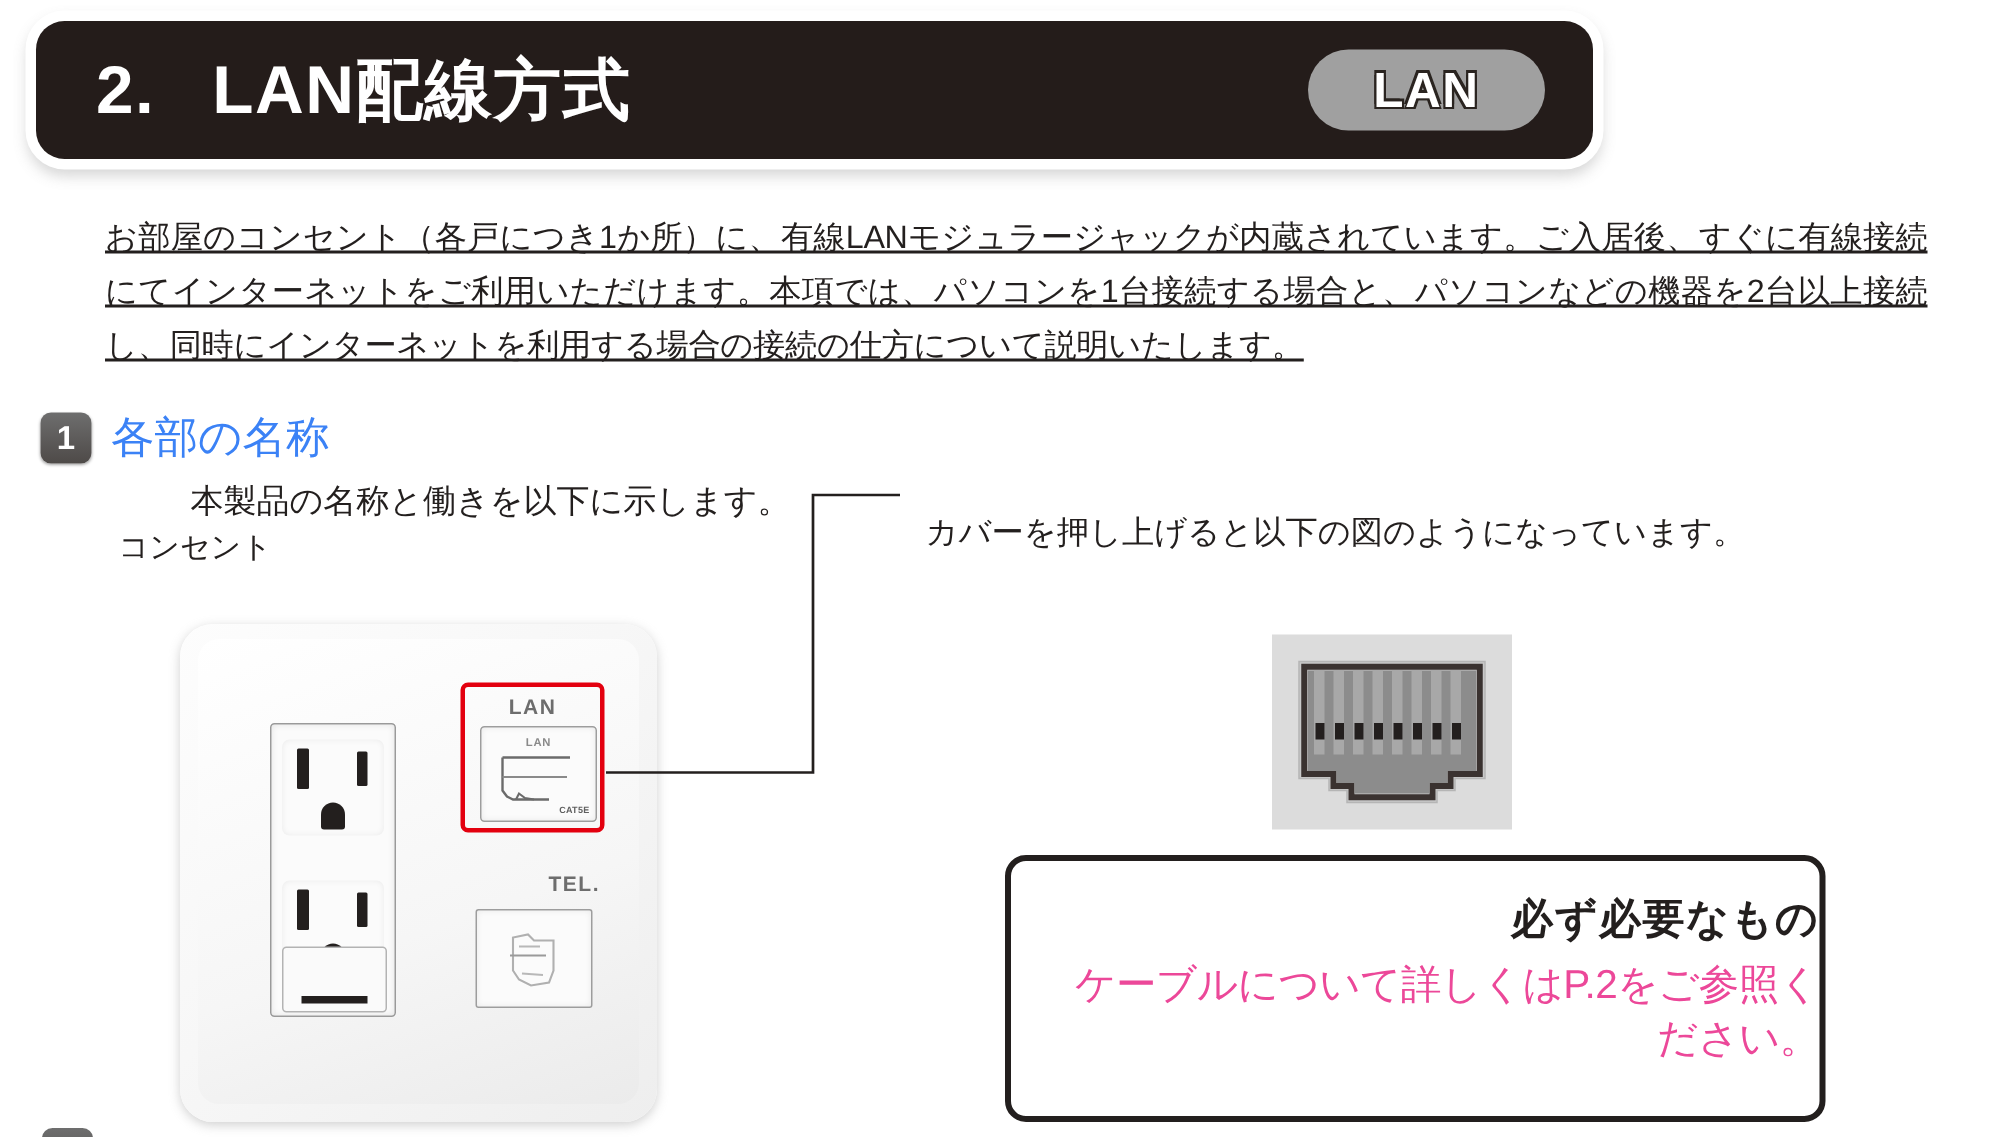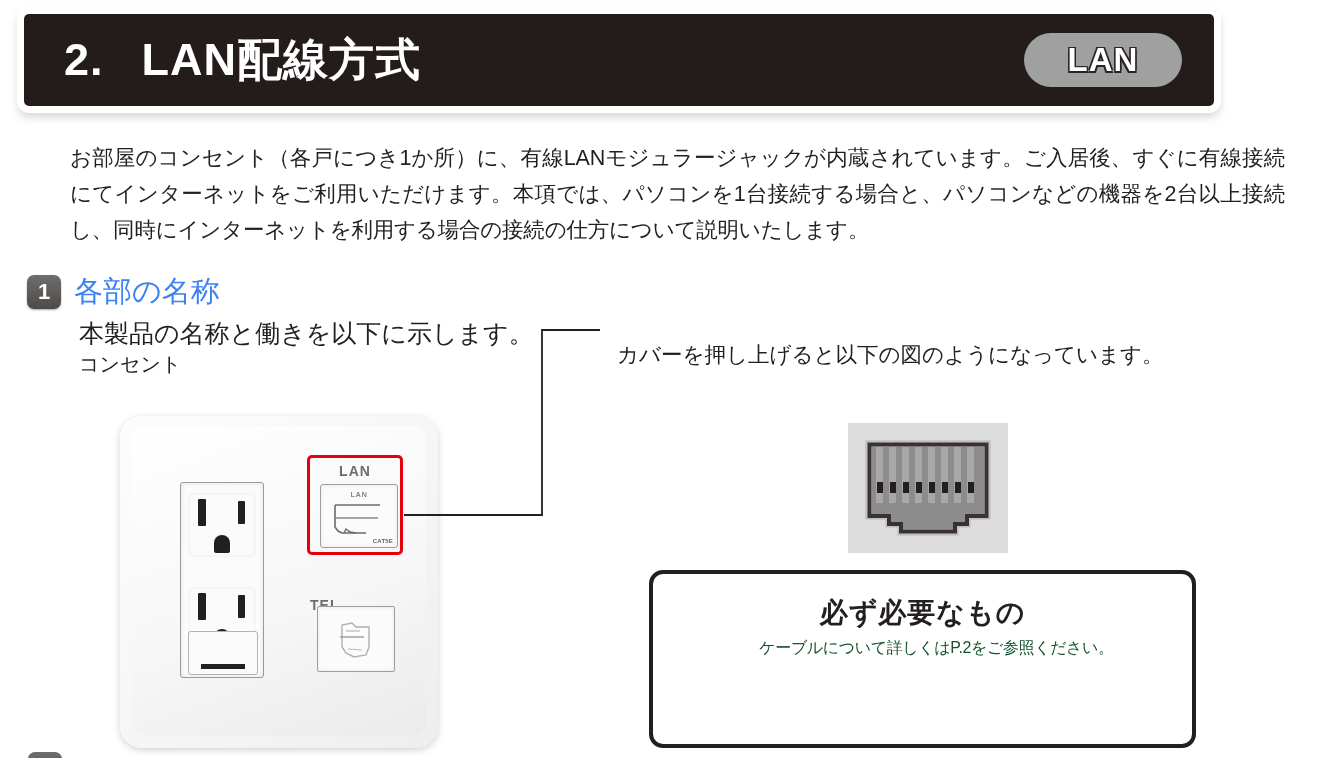--- a/index.html
+++ b/index.html
@@ -14,24 +14,24 @@
     color: #231f1e;
     overflow: hidden;
     position: relative;
   }
 
   
   #header-banner {
     position: absolute;
     left: 24px;
     top: 14px;
-    width: 1190px;
+    width: 1038px;
     height: 92px;
     background: #241c1a;
-    border-radius: 5px;
+    border-radius: 19px;
     box-shadow: 0 0 0 7px #ffffff, 0 5px 9px 6px rgba(120,120,120,0.30);
     box-sizing: border-box;
     text-decoration: underline;
   }
   #header-title {
     position: absolute;
     left: 40px;
     top: 50%;
     transform: translateY(-50%);
     color: #ffffff;
@@ -69,20 +69,21 @@
   #intro-paragraph {
     position: absolute;
     left: 70px;
     top: 140px;
     width: 1215px;
     font-size: 21.5px;
     line-height: 36px;
     letter-spacing: -0.2px;
     text-align: justify;
     color: #231f1e;
+    text-decoration: underline;
   }
 
   
   #section-1 {
     position: absolute;
     left: 27px;
     top: 272px;
     width: 600px;
   }
   .section-marker-row {
@@ -105,26 +106,26 @@
     flex: 0 0 auto;
   }
   .section-heading {
     font-size: 29px;
     font-weight: normal;
     letter-spacing: 0px;
     color: #3b82f6;
     white-space: nowrap;
   }
   #section-1-sub {
-    margin-left: 52px;
     margin-top: 6px;
-    font-size: 25px;
+    font-size: 22px;
     line-height: 31px;
     color: #231f1e;
     white-space: nowrap;
+    text-align: center;
   }
   #outlet-caption {
     margin-left: 52px;
     margin-top: 2px;
     font-size: 20px;
     color: #231f1e;
     font-family: Liberation Mono, monospace;
   }
 
   
@@ -272,24 +273,24 @@
   
   #tel-port-group {
     position: absolute;
     left: 178px;
     top: 155px;
     width: 90px;
     height: 96px;
   }
   #tel-port-label {
     position: absolute;
-    top: 16px;
+    top: 0;
     left: 0;
     width: 100%;
-    text-align: left;
+    text-align: right;
     font-size: 14px;
     font-weight: bold;
     color: #6d6d6d;
     letter-spacing: 1px;
   }
   #tel-jack-body {
     position: absolute;
     left: 7px;
     top: 25px;
     width: 76px;
@@ -345,49 +346,49 @@
     left: 848px;
     top: 423px;
     width: 160px;
     height: 130px;
     background: #dcdcdc;
   }
 
   
   #required-box {
     position: absolute;
-    left: 649px;
+    left: 670px;
     top: 570px;
     width: 547px;
     height: 178px;
     border: 4.5px solid #231f1e;
     border-radius: 14px;
     box-sizing: border-box;
     background: #ffffff;
-    text-align: center;
+    text-align: right;
   }
   #required-title {
     margin-top: 20px;
     font-size: 28px;
     font-weight: bold;
     letter-spacing: 1px;
     color: #231f1e;
   }
   #required-main {
     margin-top: 17px;
     font-size: 27px;
     font-weight: normal;
     letter-spacing: -0.3px;
     color: #231f1e;
   }
   #required-note {
     margin-top: 6px;
-    font-size: 16px;
+    font-size: 27px;
     letter-spacing: -0.4px;
-    color: #14532d;
+    color: #ec4899;
     padding-left: 28px;
   }
 
   
   #next-section-marker {
     position: absolute;
     left: 28px;
     top: 752px;
     width: 34px;
     height: 34px;

